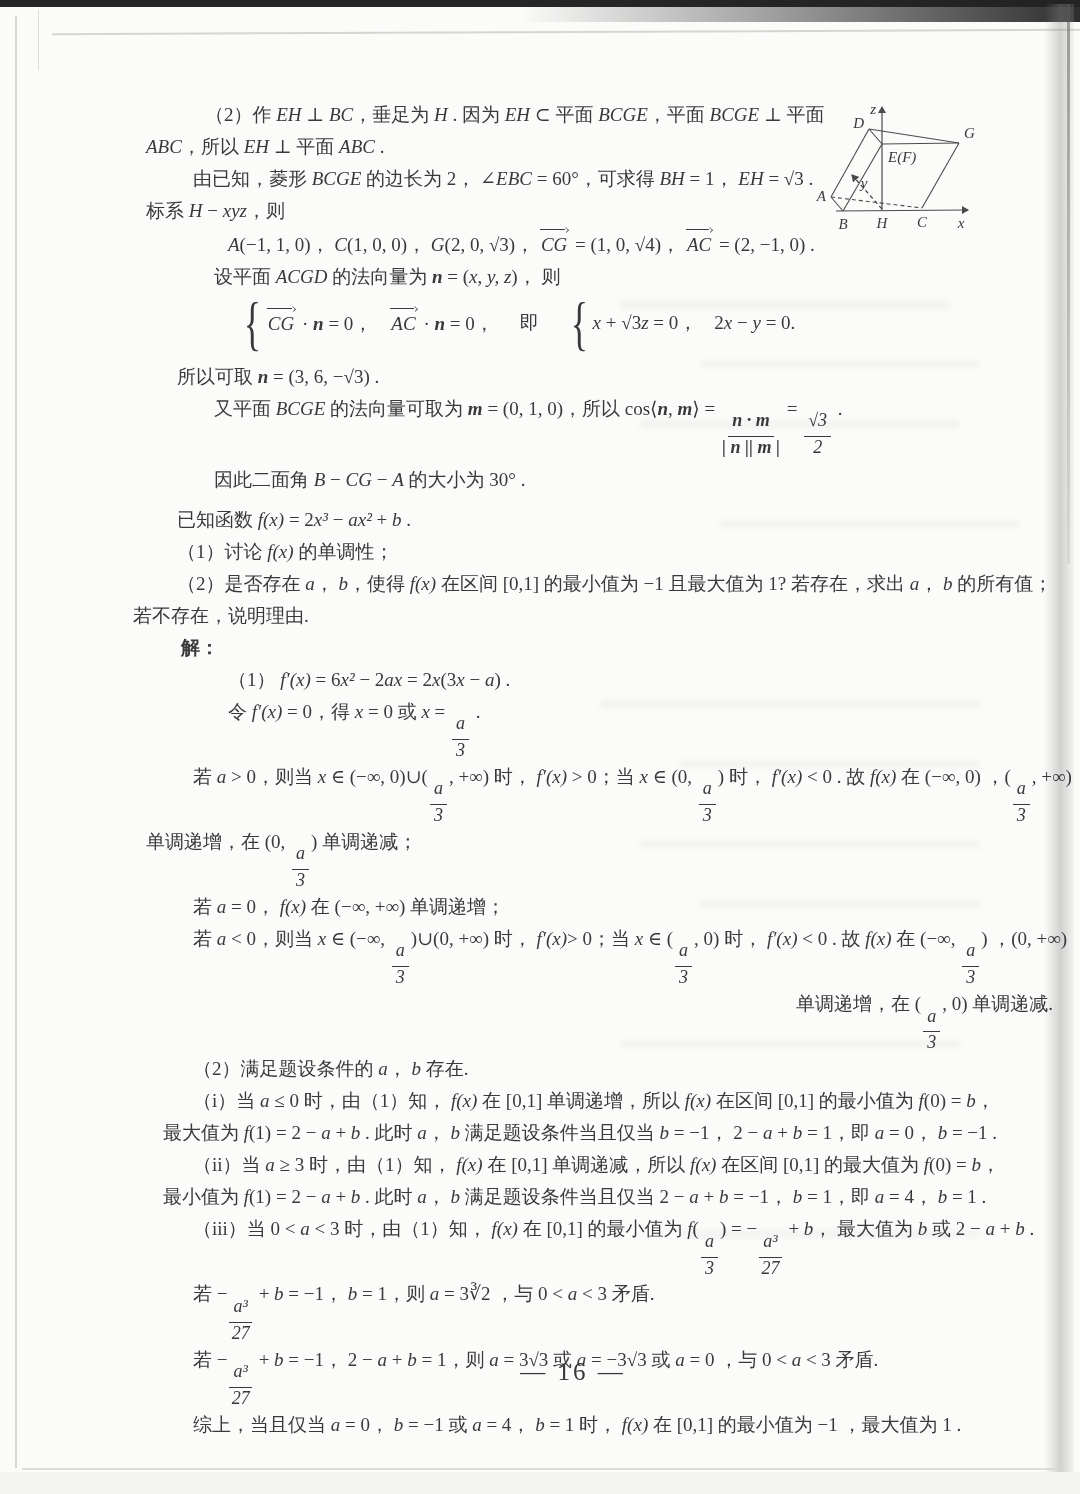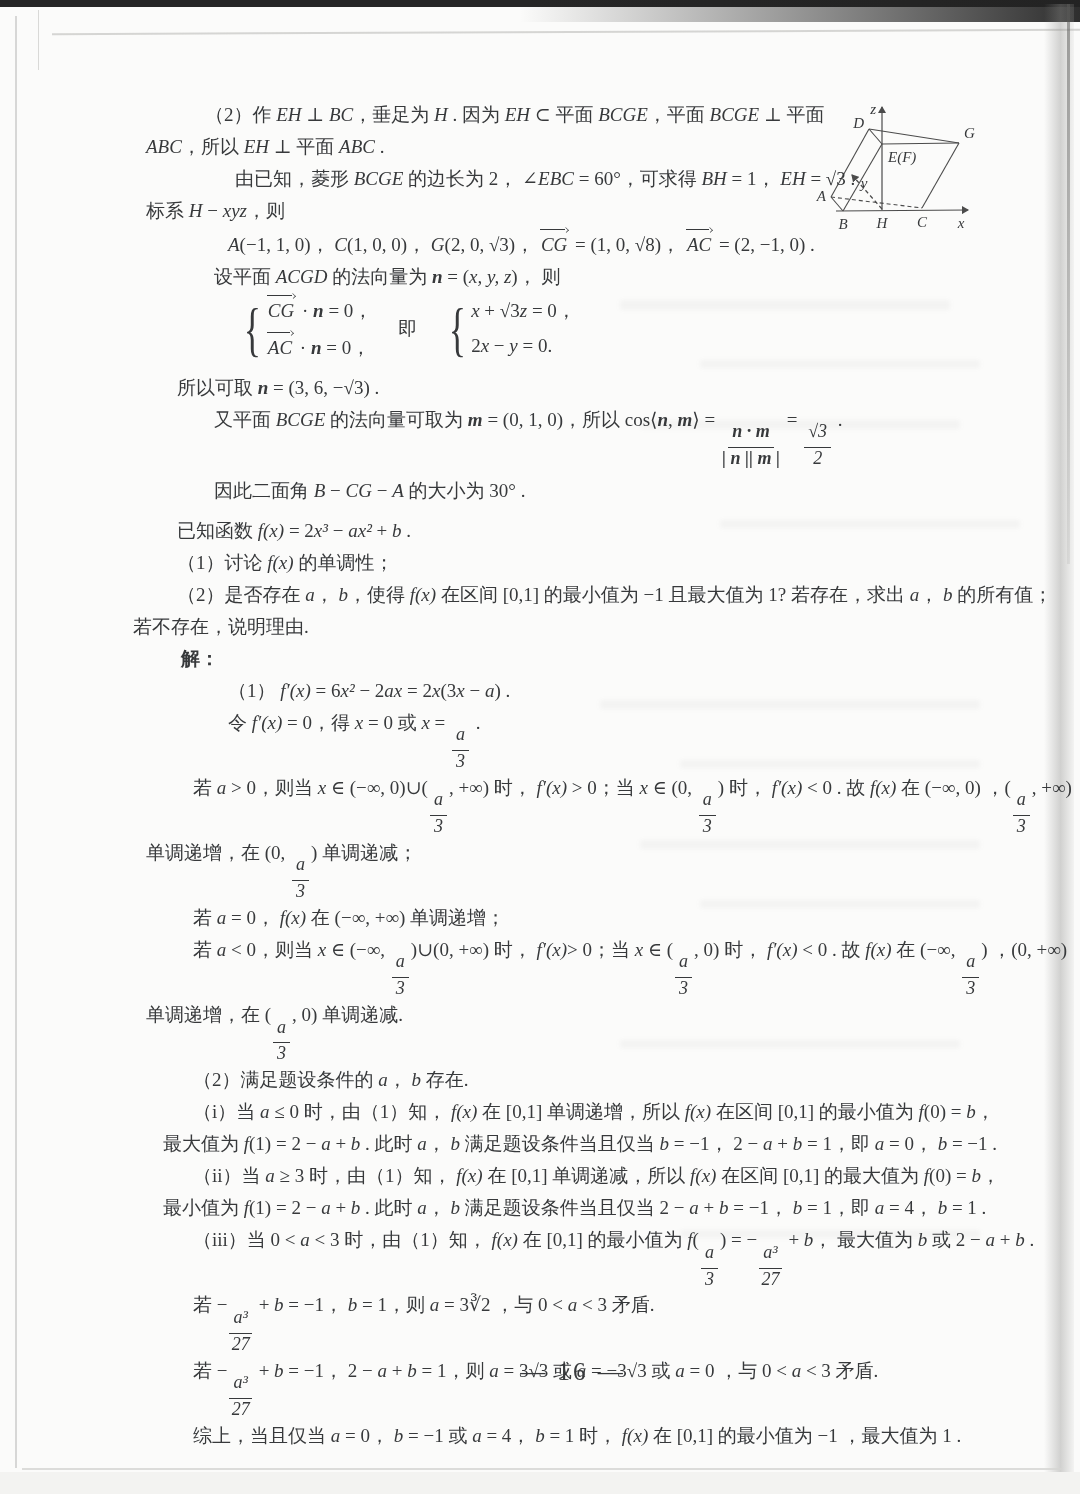--- a/index.html
+++ b/index.html
@@ -33,21 +33,21 @@
   .v::before{content:"";position:absolute;left:1px;right:5px;top:1px;border-top:1.3px solid #37393b;}
   .v::after{content:"";position:absolute;right:1px;top:-1px;width:5px;height:5px;
     border-top:1.3px solid #37393b;border-right:1.3px solid #37393b;transform:rotate(45deg) scale(.75,.6);}
   .frac{display:inline-flex;flex-direction:column;align-items:center;vertical-align:-0.62em;
     line-height:1.05;font-style:italic;margin:0 2px;font-size:0.95em;}
   .frac>.fn{padding:0 4px 6px;border-bottom:1.3px solid #37393b;}
   .frac>.fd{padding-top:1px;}
   .sys{display:flex;align-items:center;}
   .bgrp{display:inline-flex;align-items:center;}
   .brace{font-size:60px;line-height:58px;transform:scaleX(.6);display:inline-block;margin-right:-1px;font-weight:400;}
-  .rows{display:inline-flex;flex-direction:column;gap:5px;}
+  .rows{display:inline-flex;flex-direction:row;gap:17px;}
   .row{display:block;}
   .joiner{margin:0 26px;}
   .pageno{position:absolute;left:133px;width:880px;top:1358px;text-align:center;
     font-size:25px;letter-spacing:3px;}
   
   #figure{position:absolute;left:808px;top:72px;}
   #figure text{font-size:15px;font-style:italic;fill:#37393b;
     font-family:"Liberation Serif","DejaVu Serif",serif;}
 </style>
 </head>
@@ -107,23 +107,23 @@
     <text x="35" y="157" text-anchor="middle">B</text>
     <text x="74" y="156" text-anchor="middle">H</text>
     <text x="114" y="155" text-anchor="middle">C</text>
     <text x="153" y="156" text-anchor="middle">x</text>
   </g>
 </svg>
 
 <div id="doc-lines">
     <div class="ln" style="margin-left: 72px;"><span>（2）作 </span><span class="i">EH</span><span> ⊥ </span><span class="i">BC</span><span>，垂足为 </span><span class="i">H</span><span> . 因为 </span><span class="i">EH</span><span> ⊂ 平面 </span><span class="i">BCGE</span><span>，平面 </span><span class="i">BCGE</span><span> ⊥ 平面</span></div>
     <div class="ln" style="margin-left: 13px;"><span class="i">ABC</span><span>，所以 </span><span class="i">EH</span><span> ⊥ 平面 </span><span class="i">ABC</span><span> .</span></div>
-    <div class="ln" style="margin-left: 102px;"><span>由已知，菱形 </span><span class="i">BCGE</span><span> 的边长为 2， ∠</span><span class="i">EBC</span><span> = 60°，可求得 </span><span class="i">BH</span><span> = 1， </span><span class="i">EH</span><span> = √3 .</span></div>
+    <div class="ln" style="margin-left: 60px;"><span>由已知，菱形 </span><span class="i">BCGE</span><span> 的边长为 2， ∠</span><span class="i">EBC</span><span> = 60°，可求得 </span><span class="i">BH</span><span> = 1， </span><span class="i">EH</span><span> = √3 .</span></div>
     <div class="ln" style="margin-left: 13px;"><span>标系 </span><span class="i">H</span><span> − </span><span class="i">xyz</span><span>，则</span></div>
-    <div class="ln" style="margin-left: 95px;"><span class="i">A</span><span>(−1, 1, 0)， </span><span class="i">C</span><span>(1, 0, 0)， </span><span class="i">G</span><span>(2, 0, √3)， </span><span class="v">CG</span><span> = (1, 0, √8)， </span><span class="v">AC</span><span> = (2, −1, 0) .</span></div>
+    <div class="ln" style="margin-left: 95px;"><span class="i">A</span><span>(−1, 1, 0)， </span><span class="i">C</span><span>(1, 0, 0)， </span><span class="i">G</span><span>(2, 0, √3)， </span><span class="v">CG</span><span> = (1, 0, √4)， </span><span class="v">AC</span><span> = (2, −1, 0) .</span></div>
     <div class="ln" style="margin-left: 81px;"><span>设平面 </span><span class="i">ACGD</span><span> 的法向量为 </span><span class="bi">n</span><span> = (</span><span class="i">x, y, z</span><span>)， 则</span></div>
     <div class="ln sys" style="margin-left: 105px; margin-bottom: 10px;">
       <span class="bgrp">
         <span class="brace">{</span>
         <span class="rows">
           <span class="row"><span class="v">CG</span><span> · </span><span class="bi">n</span><span> = 0，</span></span>
           <span class="row"><span class="v">AC</span><span> · </span><span class="bi">n</span><span> = 0，</span></span>
         </span>
       </span>
       <span class="joiner">即</span>
@@ -172,21 +172,21 @@
     <div class="ln" style="margin-left: 60px;"><span>若 </span><span class="i">a</span><span> &lt; 0，则当 </span><span class="i">x</span><span> ∈ (−∞, </span><span class="frac">
         <span class="fn">a</span>
         <span class="fd">3</span>
       </span><span>)∪(0, +∞) 时， </span><span class="i">f′(x)</span><span>&gt; 0；当 </span><span class="i">x</span><span> ∈ (</span><span class="frac">
         <span class="fn">a</span>
         <span class="fd">3</span>
       </span><span>, 0) 时， </span><span class="i">f′(x)</span><span> &lt; 0 . 故 </span><span class="i">f(x)</span><span> 在 (−∞, </span><span class="frac">
         <span class="fn">a</span>
         <span class="fd">3</span>
       </span><span>) ，(0, +∞)</span></div>
-    <div class="ln" style="margin-left: 13px;"><span>单调递增，在 (</span><span class="frac">
+    <div class="ln" style="margin-left: 13px; text-align: right;"><span>单调递增，在 (</span><span class="frac">
         <span class="fn">a</span>
         <span class="fd">3</span>
       </span><span>, 0) 单调递减.</span></div>
     <div class="ln" style="margin-left: 60px;"><span>（2）满足题设条件的 </span><span class="i">a</span><span>， </span><span class="i">b</span><span> 存在.</span></div>
     <div class="ln" style="margin-left: 60px;"><span>（i）当 </span><span class="i">a</span><span> ≤ 0 时，由（1）知， </span><span class="i">f(x)</span><span> 在 [0,1] 单调递增，所以 </span><span class="i">f(x)</span><span> 在区间 [0,1] 的最小值为 </span><span class="i">f</span><span>(0) = </span><span class="i">b</span><span>，</span></div>
     <div class="ln" style="margin-left: 30px;"><span>最大值为 </span><span class="i">f</span><span>(1) = 2 − </span><span class="i">a</span><span> + </span><span class="i">b</span><span> . 此时 </span><span class="i">a</span><span>， </span><span class="i">b</span><span> 满足题设条件当且仅当 </span><span class="i">b</span><span> = −1， 2 − </span><span class="i">a</span><span> + </span><span class="i">b</span><span> = 1，即 </span><span class="i">a</span><span> = 0， </span><span class="i">b</span><span> = −1 .</span></div>
     <div class="ln" style="margin-left: 60px;"><span>（ii）当 </span><span class="i">a</span><span> ≥ 3 时，由（1）知， </span><span class="i">f(x)</span><span> 在 [0,1] 单调递减，所以 </span><span class="i">f(x)</span><span> 在区间 [0,1] 的最大值为 </span><span class="i">f</span><span>(0) = </span><span class="i">b</span><span>，</span></div>
     <div class="ln" style="margin-left: 30px;"><span>最小值为 </span><span class="i">f</span><span>(1) = 2 − </span><span class="i">a</span><span> + </span><span class="i">b</span><span> . 此时 </span><span class="i">a</span><span>， </span><span class="i">b</span><span> 满足题设条件当且仅当 2 − </span><span class="i">a</span><span> + </span><span class="i">b</span><span> = −1， </span><span class="i">b</span><span> = 1，即 </span><span class="i">a</span><span> = 4， </span><span class="i">b</span><span> = 1 .</span></div>
     <div class="ln" style="margin-left: 60px;"><span>（iii）当 0 &lt; </span><span class="i">a</span><span> &lt; 3 时，由（1）知， </span><span class="i">f(x)</span><span> 在 [0,1] 的最小值为 </span><span class="i">f</span><span>(</span><span class="frac">
         <span class="fn">a</span>

